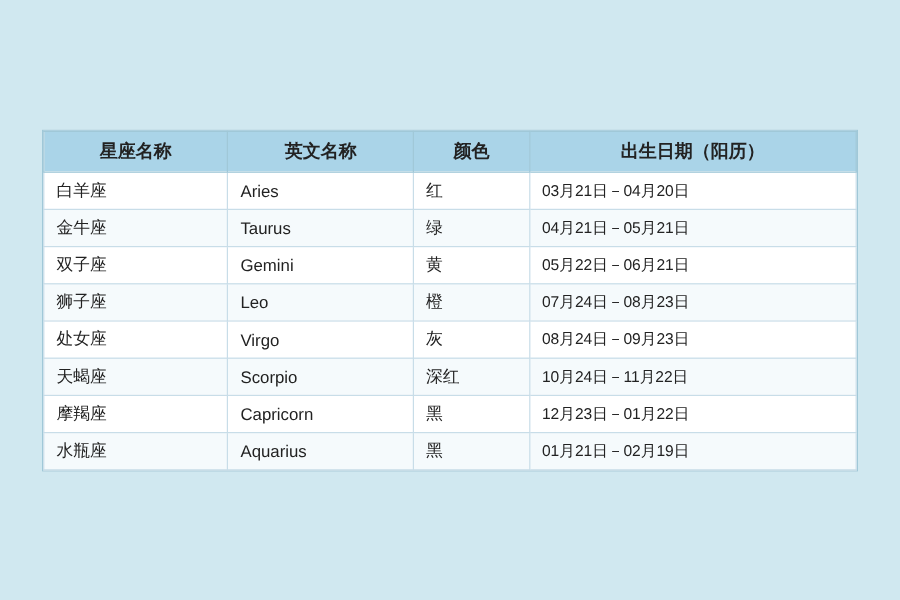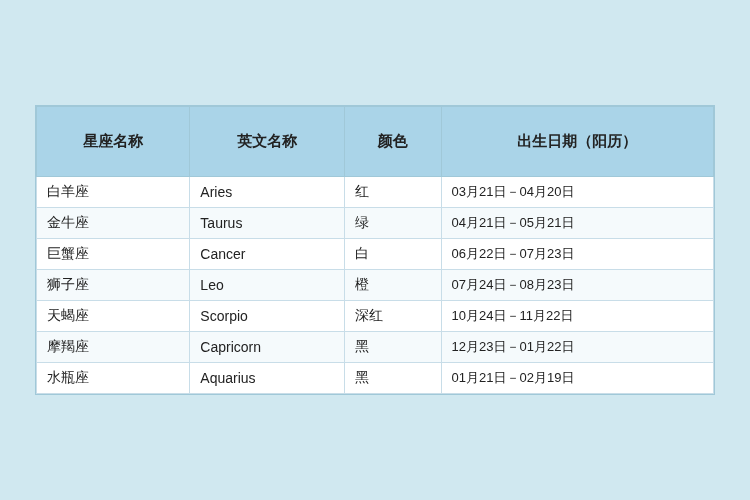--- a/index.html
+++ b/index.html
@@ -20,21 +20,21 @@
     }
     table {
       width: 100%;
       border-collapse: collapse;
     }
     thead tr {
       background: #aad4e8;
     }
     thead th {
       border: 1px solid #a0c8d8;
-      padding: 25px 10px;
+      padding: 7px 10px;
       text-align: center;
       font-weight: bold;
       font-size: 15px;
       color: #222;
     }
     tbody tr {
       background: #fff;
     }
     tbody tr:nth-child(even) {
       background: #f5fafc;
@@ -77,30 +77,36 @@
           <td>红</td>
           <td>03月21日－04月20日</td>
         </tr>
         <tr>
           <td>金牛座</td>
           <td>Taurus</td>
           <td>绿</td>
           <td>04月21日－05月21日</td>
         </tr>
         <tr>
-          <td>巨蟹座</td>
-          <td>Cancer</td>
-          <td>白</td>
-          <td>06月22日－07月23日</td>
+          <td>双子座</td>
+          <td>Gemini</td>
+          <td>黄</td>
+          <td>05月22日－06月21日</td>
         </tr>
         <tr>
           <td>狮子座</td>
           <td>Leo</td>
           <td>橙</td>
           <td>07月24日－08月23日</td>
+        </tr>
+        <tr>
+          <td>处女座</td>
+          <td>Virgo</td>
+          <td>灰</td>
+          <td>08月24日－09月23日</td>
         </tr>
         <tr>
           <td>天蝎座</td>
           <td>Scorpio</td>
           <td>深红</td>
           <td>10月24日－11月22日</td>
         </tr>
         <tr>
           <td>摩羯座</td>
           <td>Capricorn</td>

